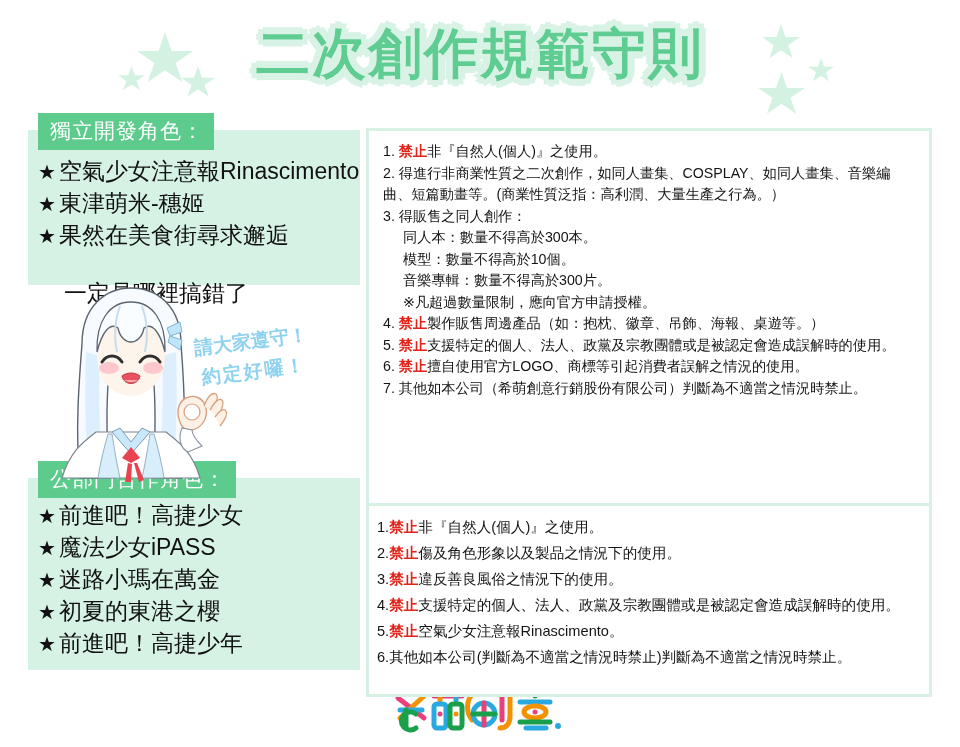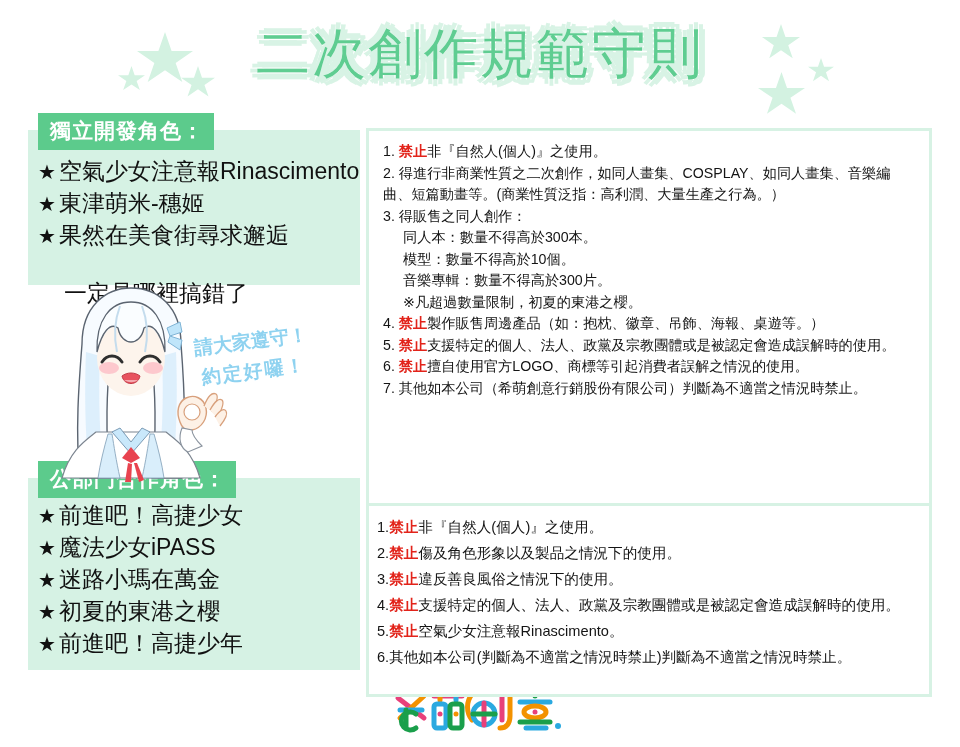--- a/index.html
+++ b/index.html
@@ -21,21 +21,21 @@
     position: absolute;
     left: 0; top: 0;
     width: 960px; height: 112px;
   }
   #title-text {
     position: absolute;
     left: 0; top: 18px;
     width: 960px;
     text-align: center;
     font-size: 54px;
-    font-weight: normal;
+    font-weight: bold;
     letter-spacing: 2px;
     color: #5fcd91;
     -webkit-text-stroke: 5px #ffffff;
     paint-order: stroke fill;
     text-shadow:
        0 0 0 #fff,
        7px 0 0 #d8f3e5, -7px 0 0 #d8f3e5,
        0 7px 0 #d8f3e5, 0 -7px 0 #d8f3e5,
        5px 5px 0 #d8f3e5, -5px 5px 0 #d8f3e5,
        5px -5px 0 #d8f3e5, -5px -5px 0 #d8f3e5;
@@ -54,21 +54,21 @@
   .left-panel {
     position: absolute;
     background: #d6f2e4;
     z-index: 2;
   }
   .badge {
     position: absolute;
     background: #5ccb8c;
     color: #ffffff;
     font-size: 21px;
-    font-weight: bold;
+    font-weight: normal;
     line-height: 30px;
     padding: 3px 10px 4px 12px;
     letter-spacing: 1px;
     white-space: nowrap;
     z-index: 5;
   }
   .char-list {
     position: absolute;
     z-index: 4;
   }
@@ -165,21 +165,21 @@
 </ul>
 
 <div class="rules-panel" style="left:366px;top:128px;width:566px;height:402px;">
   <div class="rules-inner" id="rules-ind">
       <p><span>1. </span><span class="ban">禁止</span><span>非『自然人(個人)』之使用。</span></p>
       <p><span>2. </span><span>得進行非商業性質之二次創作，如同人畫集、COSPLAY、如同人畫集、音樂編曲、短篇動畫等。(商業性質泛指：高利潤、大量生產之行為。）</span></p>
       <p><span>3. </span><span>得販售之同人創作：</span></p>
       <p class="ind"><span>同人本：數量不得高於300本。</span></p>
       <p class="ind"><span>模型：數量不得高於10個。</span></p>
       <p class="ind"><span>音樂專輯：數量不得高於300片。</span></p>
-      <p class="ind"><span>※凡超過數量限制，初夏的東港之櫻。</span></p>
+      <p class="ind"><span>※凡超過數量限制，應向官方申請授權。</span></p>
       <p><span>4. </span><span class="ban">禁止</span><span>製作販售周邊產品（如：抱枕、徽章、吊飾、海報、桌遊等。）</span></p>
       <p><span>5. </span><span class="ban">禁止</span><span>支援特定的個人、法人、政黨及宗教團體或是被認定會造成誤解時的使用。</span></p>
       <p><span>6. </span><span class="ban">禁止</span><span>擅自使用官方LOGO、商標等引起消費者誤解之情況的使用。</span></p>
       <p><span>7. </span><span>其他如本公司（希萌創意行銷股份有限公司）判斷為不適當之情況時禁止。</span></p>
     </div>
 </div>
 
 <div id="character">
   <svg viewBox="0 0 215 200" width="215" height="200">
 

